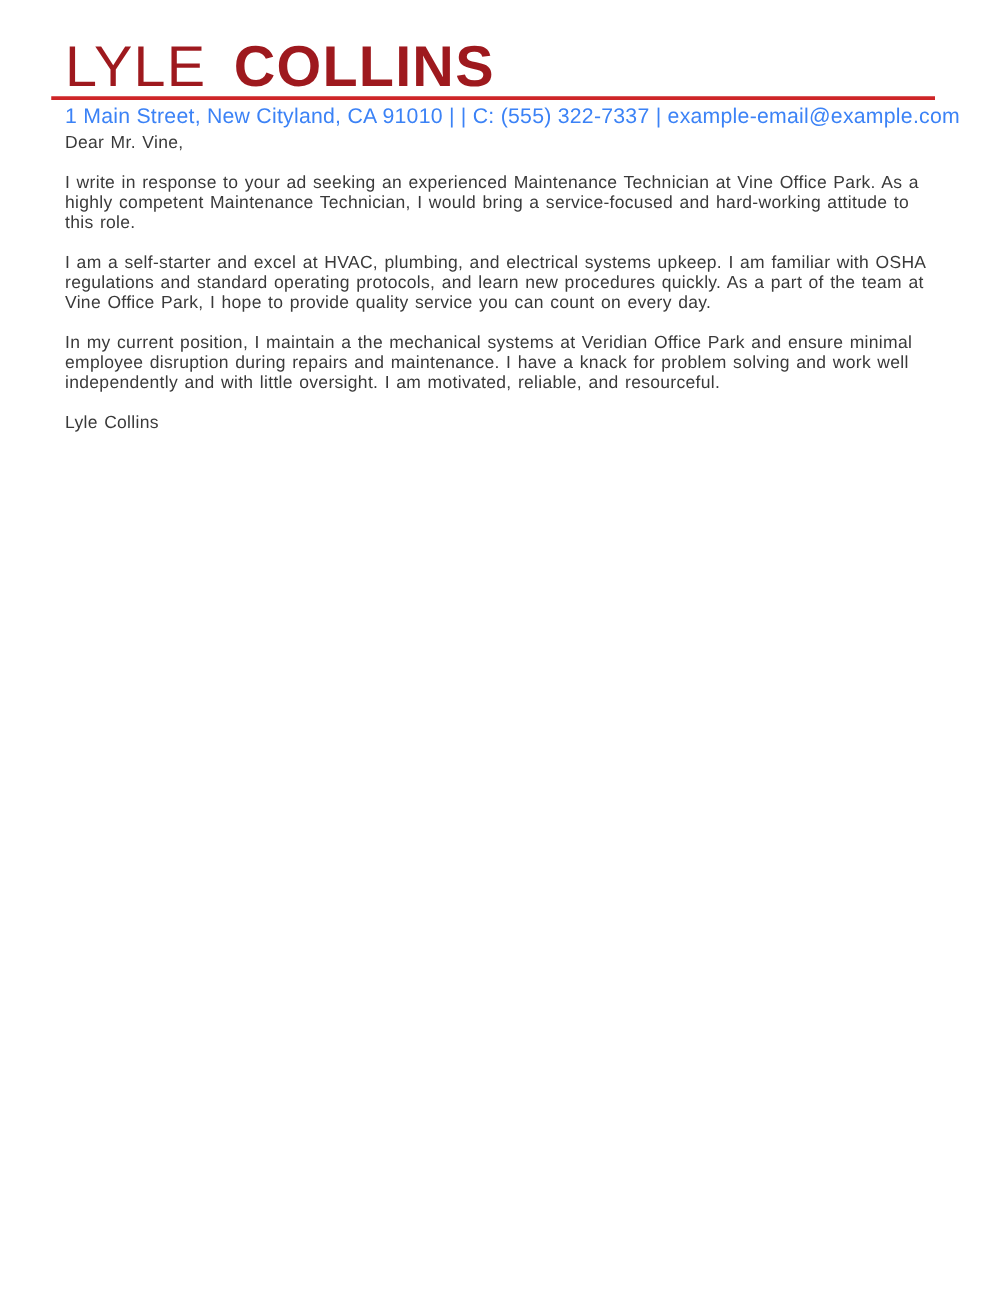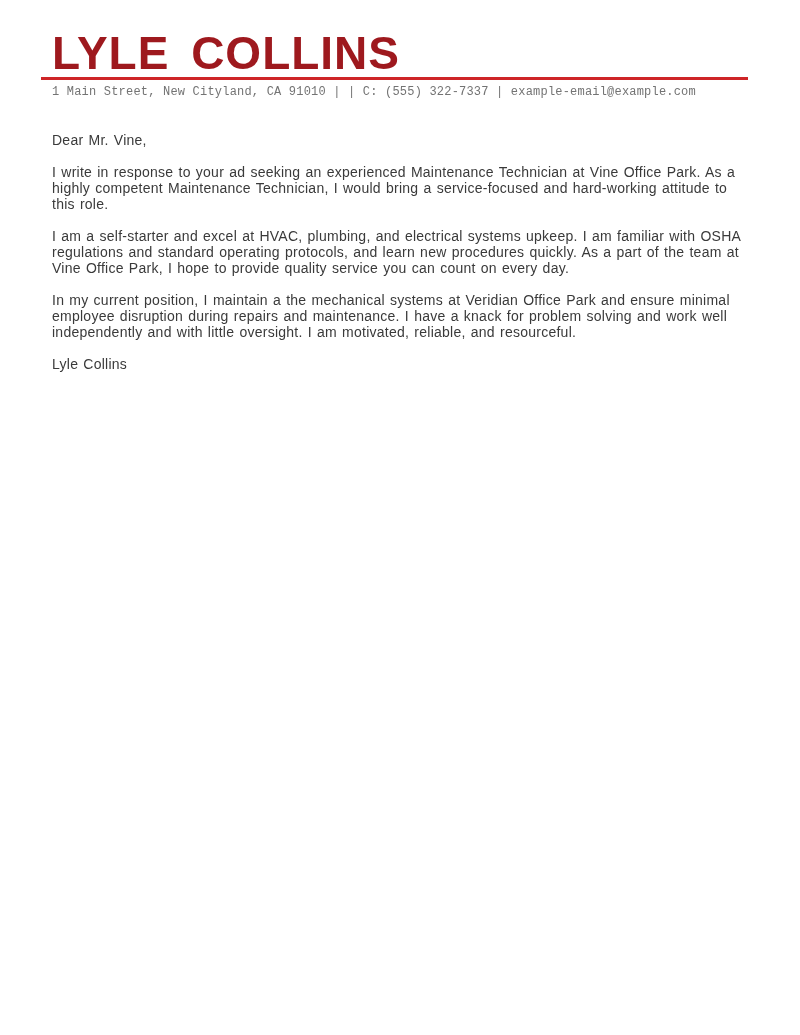--- a/index.html
+++ b/index.html
@@ -22,45 +22,44 @@
   
   .name {
     margin: 0;
     font-size: 46px;
     line-height: 46px;
     letter-spacing: 1px;
     color: #9E191E;
     white-space: nowrap;
   }
   .name .first {
-    font-weight: 700;
+    font-weight: 400;
     margin-right: 8px;
   }
   .name .last {
     font-weight: 700;
   }
   .rule {
     margin-left: -11px;
     margin-top: 1px;
     width: 707px;
     height: 3px;
     background: #CE2527;
   }
   .contact {
     margin-top: 5px;
-    font-size: 12px;
+    font-size: 17px;
     line-height: 15px;
     letter-spacing: 0.2px;
-    color: #737373;
+    color: #3b82f6;
     white-space: nowrap;
-    font-family: Liberation Mono, monospace;
   }
   
   .letter {
-    margin-top: 32px;
+    margin-top: 5px;
     width: 700px;
     color: #3A3A3A;
     font-size: 14px;
     line-height: 16px;
     letter-spacing: 0.25px;
     word-spacing: 1px;
   }
   .letter p {
     margin: 0 0 16px 0;
   }

